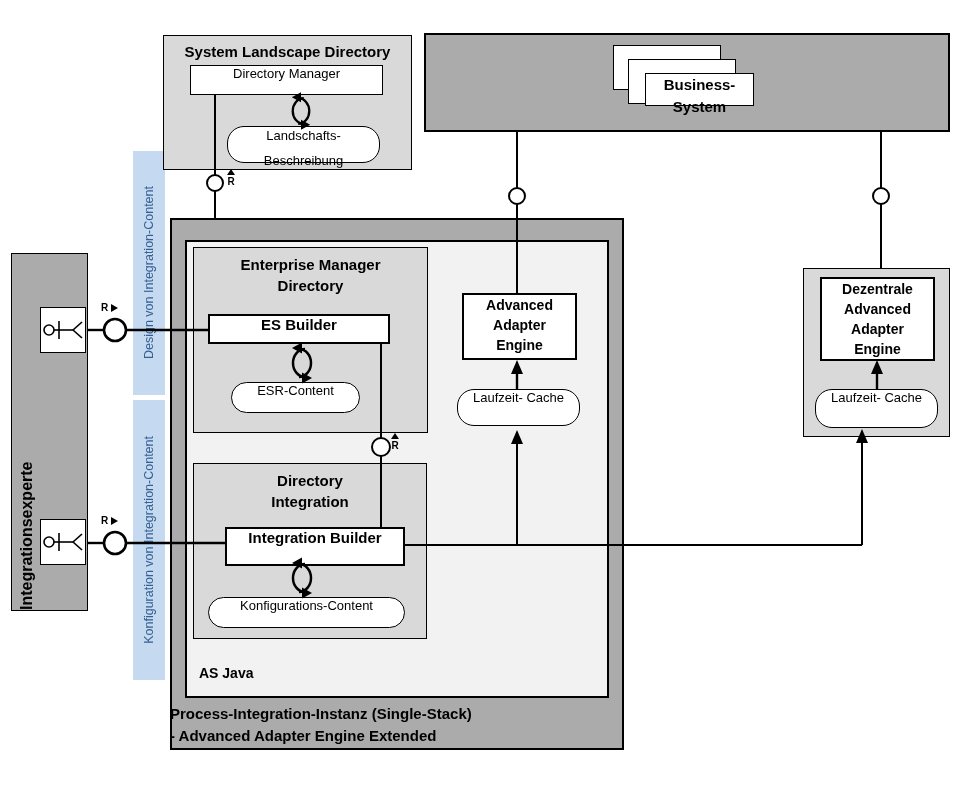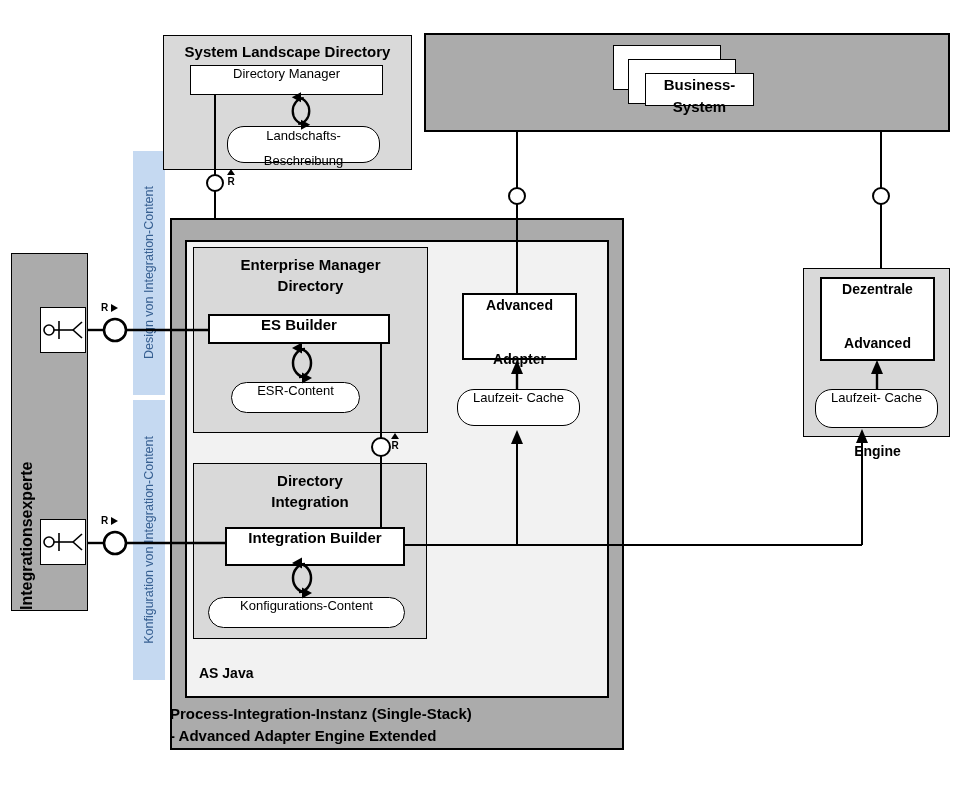--- a/index.html
+++ b/index.html
@@ -19,21 +19,21 @@
   .bold{font-weight:bold;}
   .band{position:absolute;box-sizing:border-box;background:#c5d9f1;display:flex;align-items:center;justify-content:center;}
   .vtext{writing-mode:vertical-rl;transform:rotate(180deg);white-space:nowrap;}
   .bandtext{color:#365f91;font-size:12.5px;}
   svg.overlay{position:absolute;left:0;top:0;z-index:6;pointer-events:none;}
   .rlabel{position:absolute;z-index:7;display:flex;align-items:center;gap:3px;font-size:10px;font-weight:bold;}
   .rlabel-v{position:absolute;z-index:7;display:flex;flex-direction:column;align-items:center;gap:1px;font-size:10px;font-weight:bold;}
   .tri-right{width:0;height:0;border-left:7px solid #000;border-top:4px solid transparent;border-bottom:4px solid transparent;display:inline-block;}
   .tri-up{width:0;height:0;border-bottom:6px solid #000;border-left:4px solid transparent;border-right:4px solid transparent;display:inline-block;}
   .lh21{line-height:21px;}
-  .lh20{line-height:20px;gap:34px;}
+  .lh20{line-height:20px;}
   .lh22{line-height:22px;}
   .lh17{line-height:17px;}
   .fs15{font-size:15px;}
   .fs14{font-size:14px;}
   .fs13{font-size:13px;}
 </style>
 </head>
 <body>
 
 <div id="canvas">

